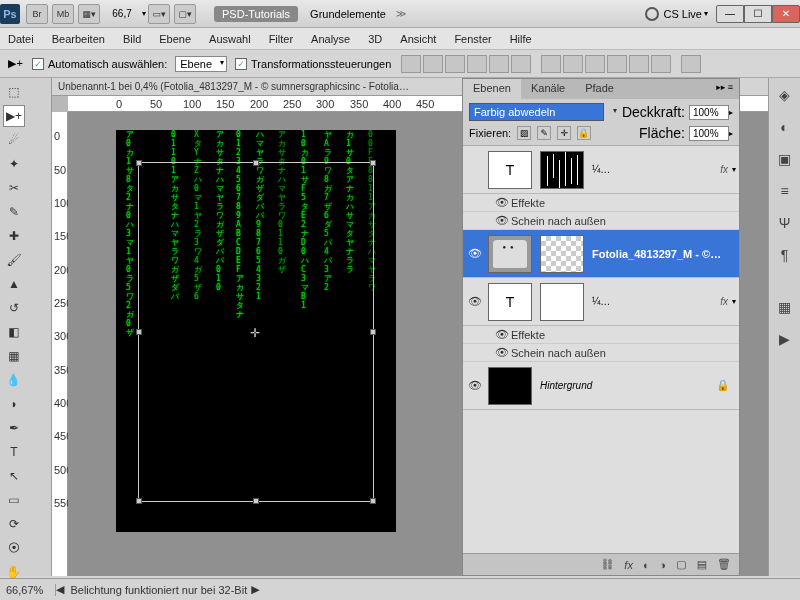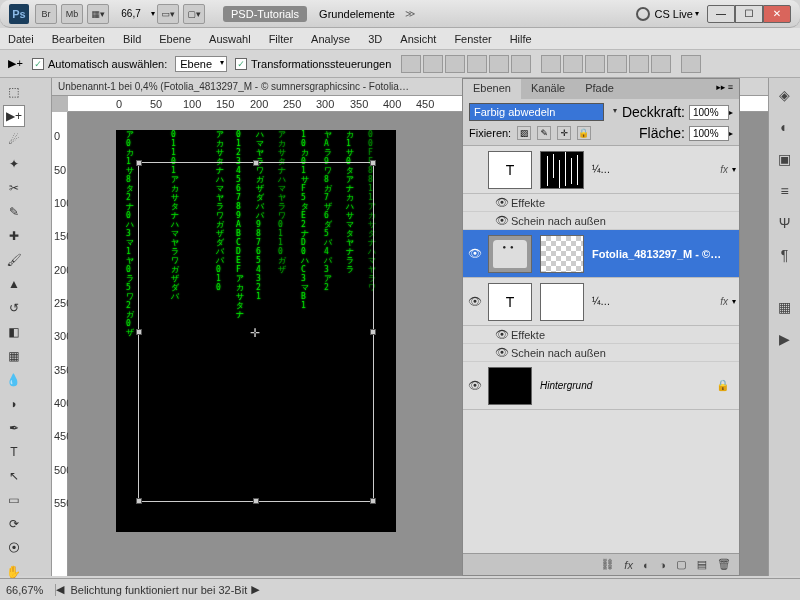--- a/index.html
+++ b/index.html
@@ -1,18 +1,18 @@
 <!DOCTYPE html>
 <html><head>
 <meta charset="utf-8">
 <style>
 * { box-sizing: border-box; margin: 0; padding: 0; font-family: Tahoma, Arial, sans-serif; font-size: 11px; }
 body { background: #d4d4d4; width: 800px; height: 600px; overflow: hidden; position: relative; }
 
-.titlebar { height: 28px; background: linear-gradient(#e8e8e8,#d0d0d0); display: flex; align-items: center; padding: 0 9px; border-bottom: 1px solid #aaa; border-radius: 10px; }
+.titlebar { height: 28px; background: linear-gradient(#e8e8e8,#d0d0d0); display: flex; align-items: center; padding: 0 0; border-bottom: 1px solid #aaa; }
 .titlebar .ps-icon { width: 20px; height: 20px; background: #1a3d5c; color: #8ab9e6; display: flex; align-items: center; justify-content: center; font-weight: bold; border-radius: 2px; margin-right: 4px; }
 .titlebar .tb-btn { width: 22px; height: 20px; background: #ccc; border: 1px solid #999; border-radius: 2px; margin: 0 2px; display: flex; align-items: center; justify-content: center; font-size: 9px; color: #333; }
 .titlebar .zoom-disp { width: 40px; font-size: 10px; text-align: center; }
 .titlebar .crumb { padding: 2px 8px; margin: 0 2px; }
 .titlebar .crumb.active { background: #888; color: #fff; border-radius: 3px; }
 .titlebar .cslive { margin-left: auto; display: flex; align-items: center; text-align: right; }
 .titlebar .cslive .circ { width: 14px; height: 14px; border: 2px solid #555; border-radius: 50%; margin-right: 4px; }
 .winbtns { display: flex; margin-left: 8px; }
 .winbtns div { width: 28px; height: 18px; border: 1px solid #666; display: flex; align-items: center; justify-content: center; font-size: 10px; }
 .winbtns .min { background: #ddd; border-radius: 2px 0 0 2px; }
@@ -217,20 +217,21 @@
         <span style="top:252px">350</span>
         <span style="top:285px">400</span>
         <span style="top:318px">450</span>
         <span style="top:352px">500</span>
         <span style="top:385px">550</span>
     </div>
     <div class="canvas">
       <div class="imgdoc">
         <div class="matrix-col" style="left:10px">ア0カ1サ8タ2ナ0ハ3マ1ヤ0ラ5ワ2ガ0ザ</div>
         <div class="matrix-col" style="left:55px">01101アカサタナハマヤラワガザダバ</div>
+        <div class="matrix-col" style="left:78px;opacity:.7">XタYナZハ0マ1ヤ2ラ3ワ4ガ5ザ6</div>
         <div class="matrix-col" style="left:100px">アカサタナハマヤラワガザダバパ010</div>
         <div class="matrix-col" style="left:120px;opacity:.9">0123456789ABCDEFアカサタナ</div>
         <div class="matrix-col" style="left:140px">ハマヤラワガザダバパ987654321</div>
         <div class="matrix-col" style="left:162px;opacity:.6">アカサタナハマヤラワ0110ガザ</div>
         <div class="matrix-col" style="left:185px">10カ01サF5タE2ナD0ハC3マB1</div>
         <div class="matrix-col" style="left:208px;opacity:.8">ヤAラ9ワ8ガ7ザ6ダ5バ4パ3ア2</div>
         <div class="matrix-col" style="left:230px">カ1サ0タアナカハサマタヤナララ</div>
         <div class="matrix-col" style="left:252px;opacity:.5">00FF8811アカサタナハマヤラワ</div>
       </div>
       <div class="xform">

